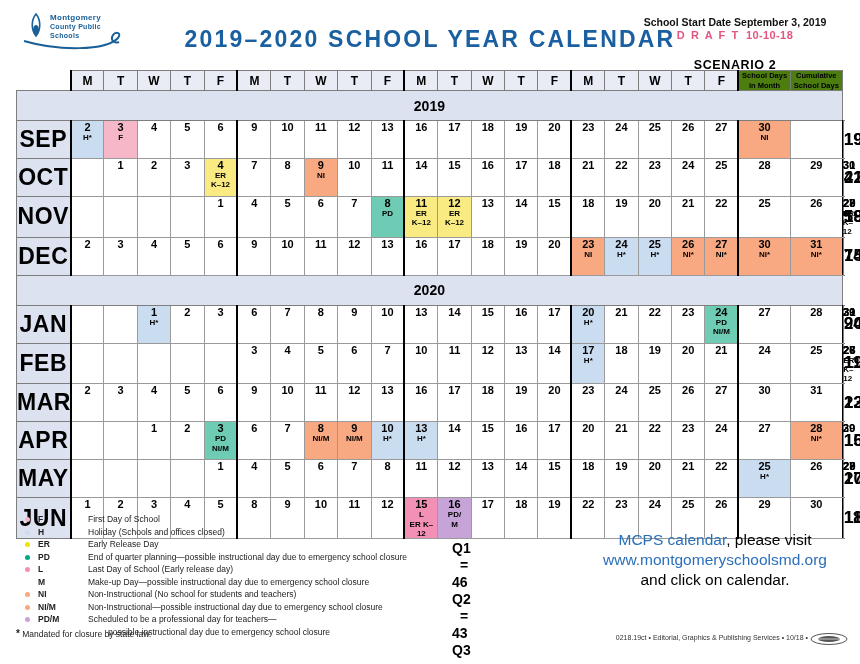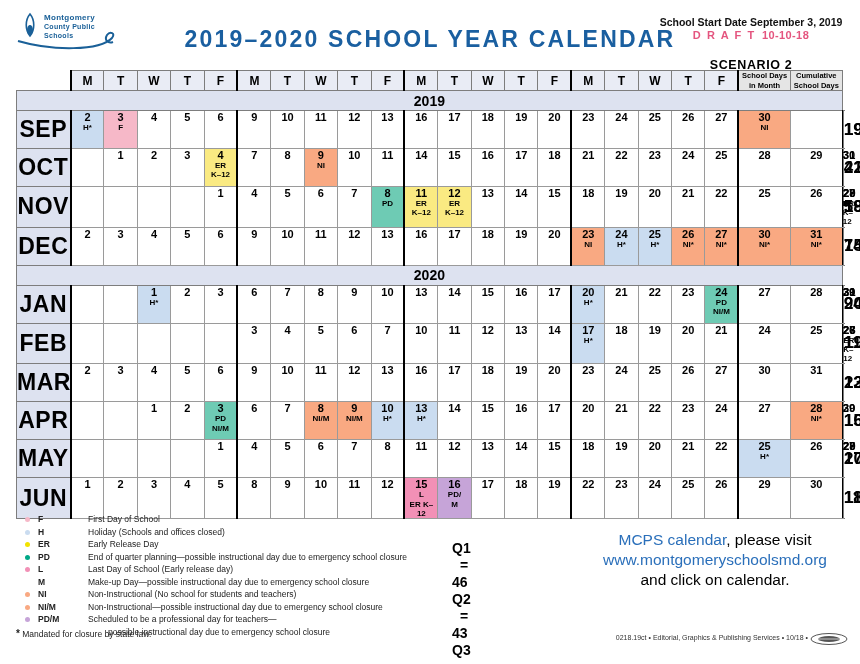--- a/index.html
+++ b/index.html
@@ -8,60 +8,60 @@
     width:860px; height:664px;
     background:#ffffff;
     font-family:"Liberation Sans", sans-serif;
     color:#000;
     overflow:hidden;
     position:relative;
   }
 
   
   .header { position:relative; height:70px; }
-  .logo { position:absolute; left:12px; top:8px; width:140px; height:44px; }
+  .logo { position:absolute; left:18px; top:8px; width:140px; height:44px; }
   .logo-text { font-size:7px; font-weight:bold; color:#1a6098; line-height:1.25;
                letter-spacing:.3px; position:absolute; left:32px; top:5px; }
   .logo-text div:first-child { font-size:8px; }
   .main-title {
     position:absolute; left:0; right:0; top:26px; text-align:center;
     font-size:23px; font-weight:bold; color:#1a5fa0; letter-spacing:2.2px;
   }
-  .hdr-right { position:absolute; right:4px; top:16px; text-align:center; width:210px; }
+  .hdr-right { position:absolute; right:20px; top:16px; text-align:center; width:210px; }
   .hdr-start { font-size:10.5px; font-weight:bold; color:#111; }
   .hdr-draft { font-size:11px; font-weight:bold; color:#e4557f; letter-spacing:1.6px; margin-top:1px;}
   .hdr-draft .date { letter-spacing:0.4px; margin-left:6px; }
   .hdr-scen { font-size:12.5px; font-weight:bold; color:#000; margin-top:17px; letter-spacing:.6px;}
 
   
   .cal-wrap { position:absolute; left:16px; top:70px; width:828px; }
   table.cal { border-collapse:collapse; width:828px; table-layout:fixed; }
   table.cal td, table.cal th { padding:0; }
 
   .mlabel { width:54px; background:#dde2f0; border:1px solid #7d7d7d;
             font-size:23px; font-weight:bold; text-align:center; letter-spacing:.5px; }
   .dow { height:20px; background:#e9ecf5; border:1px solid #7d7d7d;
          font-size:12px; font-weight:bold; text-align:center; }
-  .sumhead { background:#e5e5e5; border:1px solid #7d7d7d; font-size:7.5px;
+  .sumhead { background:#4d7c0f; border:1px solid #7d7d7d; font-size:7.5px;
              font-weight:bold; text-align:center; line-height:1.25;margin-top:13px; }
   .blank-corner { border:none; background:#fff; }
 
   .day { border:1px solid #9a9a9a; text-align:center; vertical-align:top;
          font-size:11px; font-weight:bold; height:38px; background:#fff;
          padding-top:3px; line-height:1.1; }
   .day .sub { display:block; font-size:8px; font-weight:bold; line-height:1.15; }
   .day .sub2 { display:block; font-size:8px; font-weight:bold; line-height:1.15; }
 
   
   .wk-start { border-left:2.5px solid #000 !important; }
   .wk-end   { border-right:2.5px solid #000 !important; }
 
   .summary { border:1px solid #7d7d7d; background:#dde2f0; text-align:center;
              font-size:17px; font-weight:bold; width:55px; }
-  .yearbar { background:#dde2f0; border:1px solid #7d7d7d; height:20px;
+  .yearbar { background:#dde2f0; border:1px solid #7d7d7d; height:30px;
              text-align:center; font-size:14px; font-weight:bold; color:#000; }
 
   
   .c-H    { background:#cadcf0; }
   .c-F    { background:#f6b8c8; }
   .c-ER   { background:#faea82; }
   .c-PD   { background:#6ecbb4; }
   .c-NI   { background:#f9a982; }
   .c-NIM  { background:#f9a982; }
   .c-L    { background:#f290b6; }

